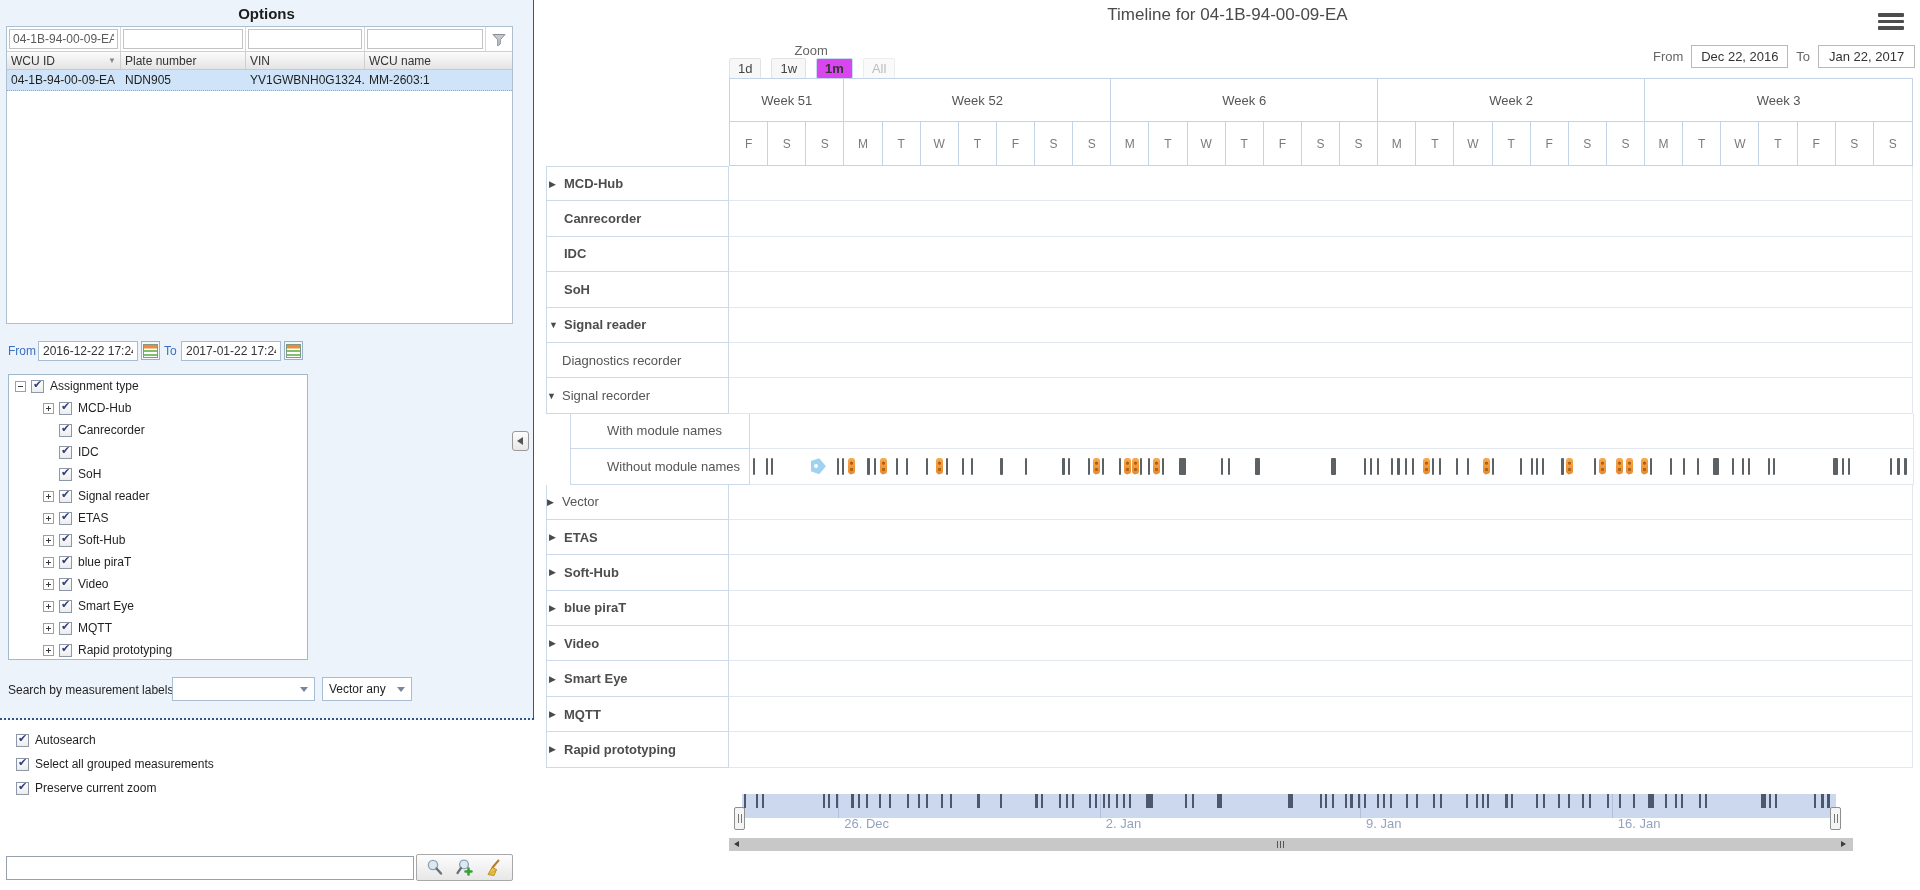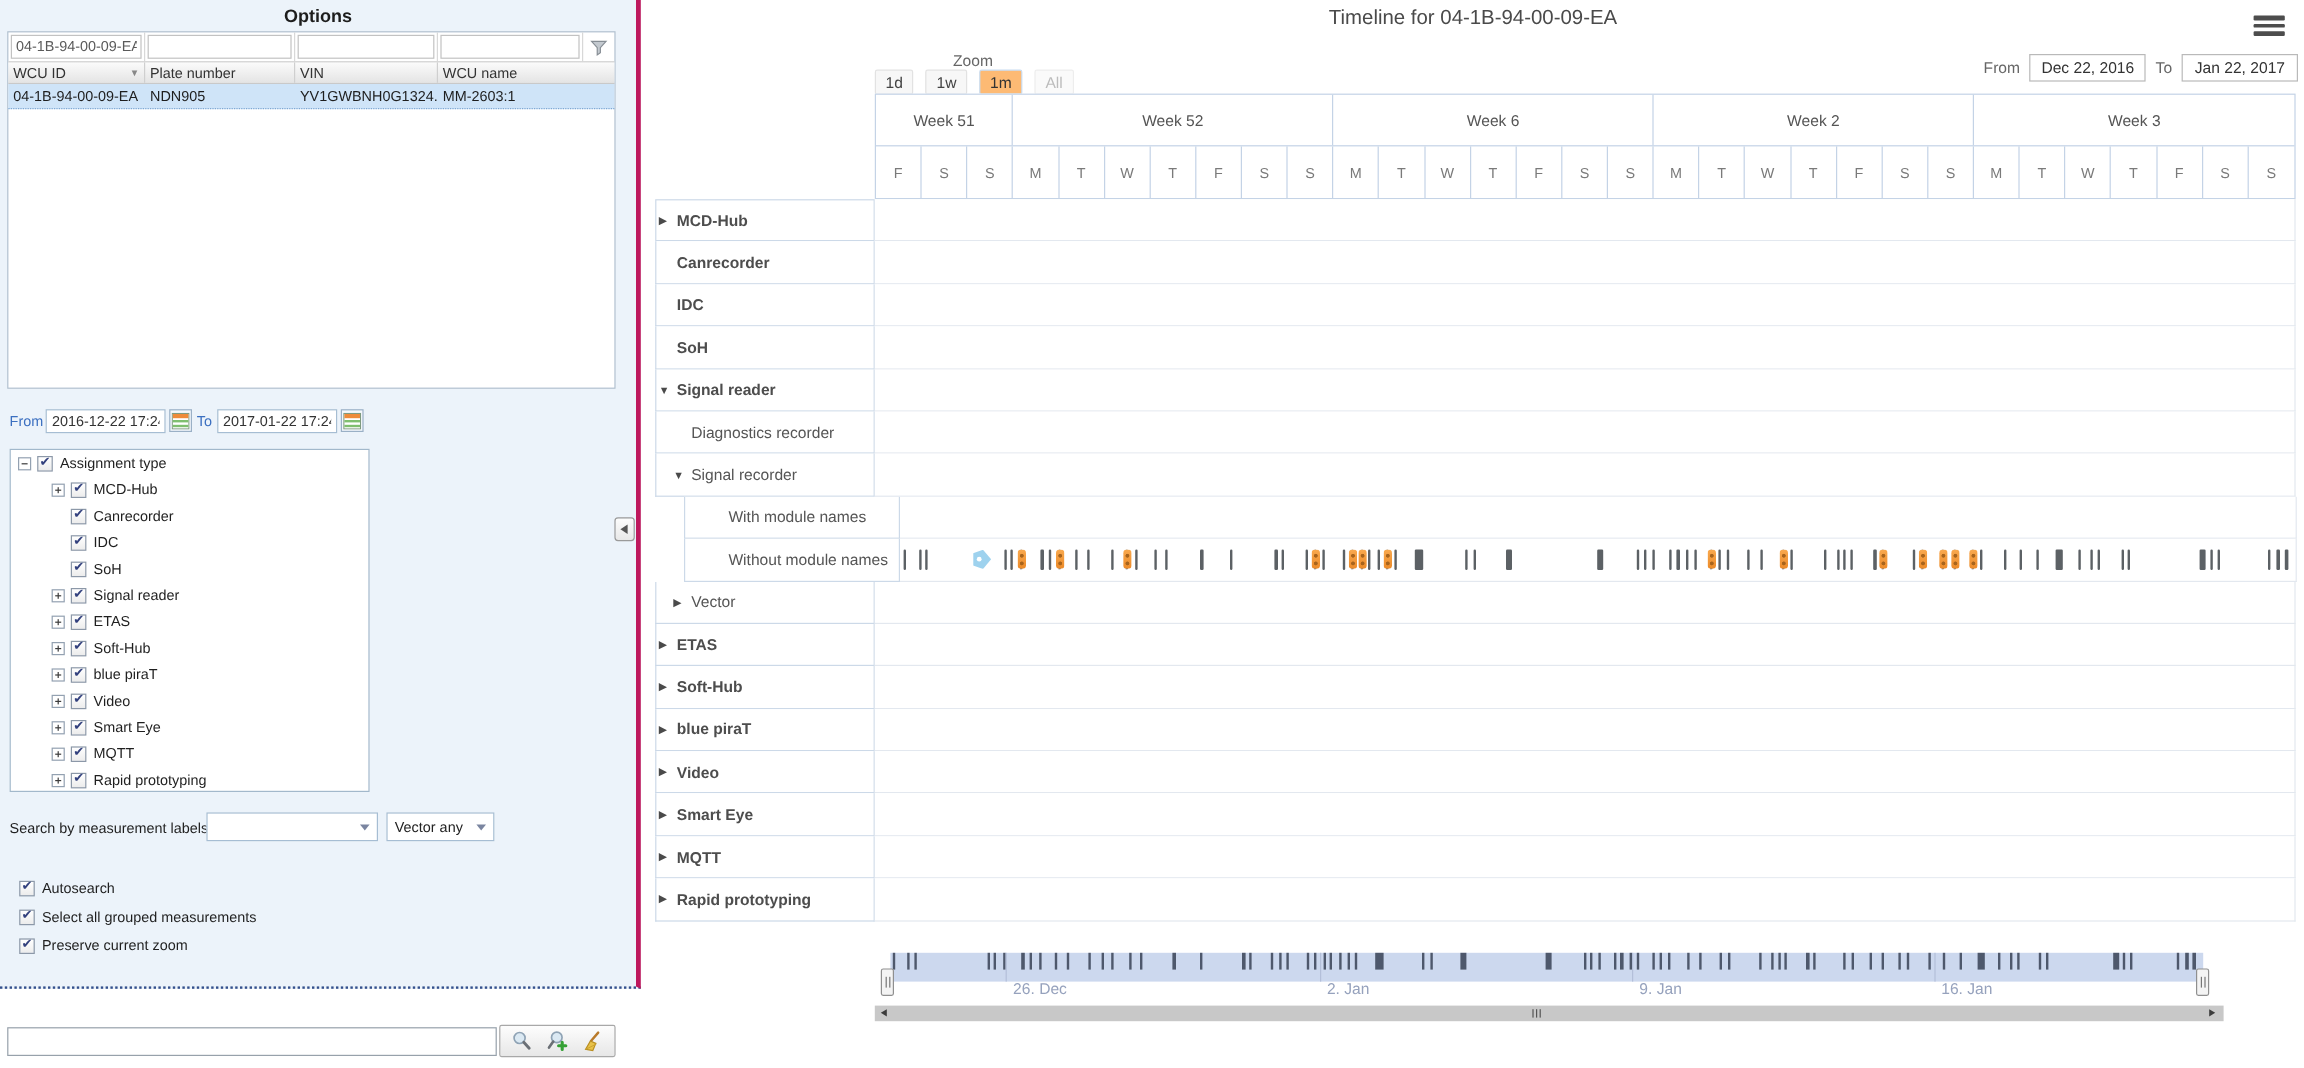--- a/index.html
+++ b/index.html
@@ -1,22 +1,22 @@
 <!DOCTYPE html>
 <html><head>
 <meta charset="utf-8">
 <style>
   * { margin:0; padding:0; box-sizing:border-box; }
   html,body { width:1920px; height:890px; background:#fff; overflow:hidden; }
   body { font-family:"Liberation Sans", sans-serif; }
   .app { position:relative; width:1920px; height:890px; }
 
   
-  .left-panel { position:absolute; left:0; top:0; width:534px; height:824px;
-    background:#ecf3fa; border-right:4px solid #be185d; border-bottom:2px dotted #33508c; }
+  .left-panel { position:absolute; left:0; top:0; width:534px; height:720px;
+    background:#ecf3fa; border-right:1px solid #be185d; border-bottom:2px dotted #33508c; }
   .panel-title { text-align:center; font-size:15px; font-weight:bold; color:#1d1d1d; padding-top:5px; }
 
   .wcu-table { position:absolute; left:6px; top:26px; width:507px; height:298px;
     background:#fff; border:1px solid #aebfcf; }
   .filter-row { display:flex; height:24px; }
   .filter-cell { border-right:1px solid #d8d8d8; padding:2px; height:100%; }
   .filter-cell input { width:100%; height:100%; border:1px solid #c2c2c2; font:12px "Liberation Sans",sans-serif;
     color:#5a5a5a; padding:0 3px; outline:none; }
   .funnel-cell { width:26px; display:flex; align-items:center; justify-content:center; border-right:none; }
   .hdr-row { display:flex; height:19px; background:linear-gradient(#fbfbfb,#e4e4e4); border-top:1px solid #cfcfcf; border-bottom:1px solid #c9c9c9; }
@@ -73,21 +73,21 @@
   .main-panel { position:absolute; left:535px; top:0; width:1385px; height:890px; background:#fff; }
   .tl-title { position:absolute; left:0; right:0; top:5px; text-align:center; font-size:17px;
     font-weight:400; color:#4a4a4a; }
   .hamburger { position:absolute; left:1343px; top:13px; width:26px; height:17px; cursor:pointer; }
   .hamburger span { display:block; width:26px; height:3.5px; background:#4d4d4d; border-radius:1px; margin-bottom:3.2px; }
 
   .zoom-bar { position:absolute; left:194px; top:43px; display:flex; align-items:center;flex-direction:column; }
   .zoom-lab { font-size:13px; color:#666; margin-right:12px; }
   .zoom-btn { font:13px "Liberation Sans",sans-serif; color:#444; background:#f7f7f7; border:1px solid #e2e2e2;
     border-radius:2px; padding:2px 8px; margin-right:10px; cursor:pointer; }
-  .zoom-btn.active { background:#fdba74; border-color:#c8dbf1; font-weight:normal; color:#333; }
+  .zoom-btn.active { background:#d946ef; border-color:#c8dbf1; font-weight:bold; color:#333; }
   .zoom-btn.disabled { color:#bcbcbc; background:#fafafa; border-color:#ededed; cursor:default; }
 
   .range-bar { position:absolute; left:1110px; top:45px; display:flex; align-items:center; }
   .range-bar .lab { font-size:13px; color:#666; margin:0 8px; }
   .range-input { width:97px; height:23px; border:1px solid #b9b9b9; font:13px "Liberation Sans",sans-serif;
     color:#333; text-align:center; background:#fff; outline:none; }
 
   .tl-header { position:absolute; left:194px; top:78px; width:1184px; border:1px solid #c4d3e6; background:#fff; }
   .week-row { display:flex; height:43px; border-bottom:1px solid #c4d3e6; }
   .week-cell { border-right:1px solid #c4d3e6; display:flex; align-items:center; justify-content:center;
@@ -100,21 +100,21 @@
 
   .tl-rows { position:absolute; left:11px; top:166px; width:1368px; }
   .tl-row { display:flex; height:35.4px; }
   .row-label { width:183px; background:#fff; border-left:1px solid #ccd9e8; border-right:1px solid #ccd9e8;
     border-bottom:1px solid #ccd9e8; display:flex; align-items:center; cursor:pointer; }
   .tl-row:first-child .row-label { border-top:1px solid #ccd9e8; }
   .row-label .arrow { width:15px; font-size:9px; color:#4a4a4a; text-align:left; flex:none; }
   .row-label .sp { width:15px; flex:none; }
   .row-label .txt { font-size:13px; color:#555; white-space:nowrap; }
   .row-label.b .txt { font-weight:bold; color:#4d4d4d; }
-  .lvl1 { padding-left:2px; } .lvl2 { padding-left:14px; } .lvl3 { padding-left:36px;margin-left:24px; }
+  .lvl1 { padding-left:2px; } .lvl2 { } .lvl3 { padding-left:36px;margin-left:24px; }
   .row-track { position:relative; width:1184px; border-bottom:1px solid #e3e8ef; border-right:1px solid #e3e8ef; background:#fff; }
 
   .mk { position:absolute; top:9px; height:17px; border-radius:1px; }
   .warn-badge { position:absolute; top:9px; width:7px; height:16px; border-radius:3px;
     background:
       radial-gradient(circle at 50% 32%, #a8641c 1.3px, rgba(0,0,0,0) 1.9px),
       radial-gradient(circle at 50% 72%, #a8641c 1.3px, rgba(0,0,0,0) 1.9px),
       linear-gradient(#f9a94e,#ec8a28);
     box-shadow:0 0 0 1px rgba(255,255,255,0.75); }
   .tag-icon { position:absolute; top:9px; width:15px; height:16px; background:#9ed2ee;

